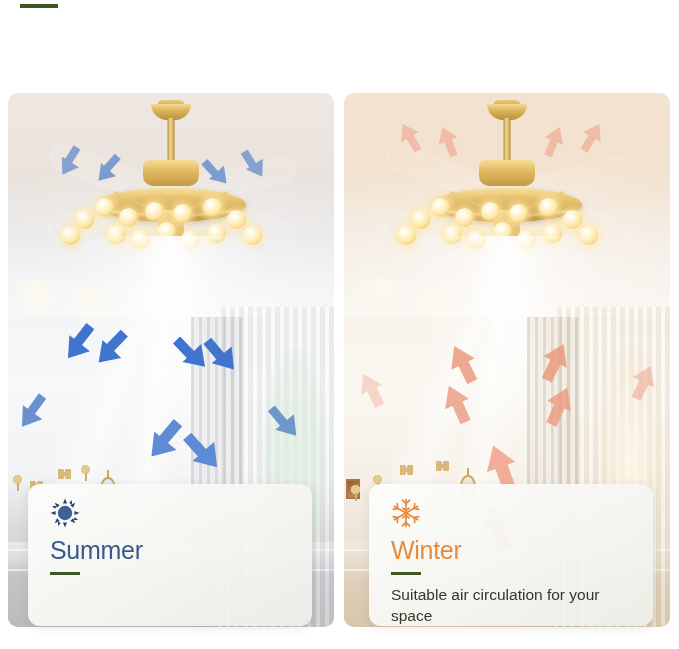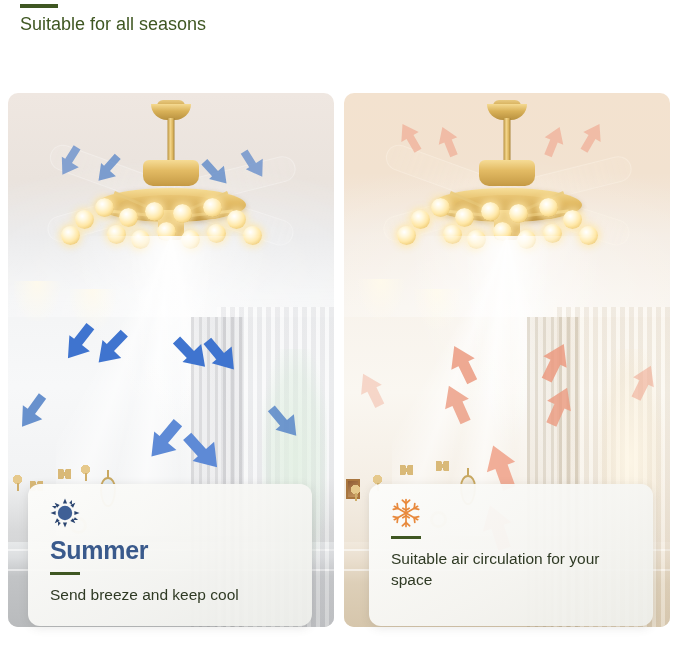--- a/index.html
+++ b/index.html
@@ -239,37 +239,36 @@
     background: linear-gradient(145deg,
       rgba(252,252,250,0.97) 0%, rgba(246,246,243,0.95) 55%, rgba(238,239,235,0.93) 100%);
     box-shadow: 0 2px 10px rgba(80,80,70,0.13);
     padding: 14px 18px 12px 22px;
   }
   .card-summer { left: 28px;  top: 484px; width: 284px; height: 142px; }
   .card-winter { left: 369px; top: 484px; width: 284px; height: 142px; }
 
   .card-icon { width: 30px; height: 30px; margin-bottom: 8px; }
   .card-heading {
-    font-size: 25px; font-weight: bold; line-height: 28px; letter-spacing: -0.3px;
+    font-size: 25px; font-weight: normal; line-height: 28px; letter-spacing: -0.3px;
   }
   .heading-summer { color: #3a5a8c; }
   .heading-winter { color: #e8893c; }
   .card-rule { width: 30px; height: 3px; background: #3f5722; margin: 8px 0 9px 0; }
   .card-text {
     font-size: 15.5px; color: #2f3a24; line-height: 21px;
   }
 </style>
 </head>
 <body>
 
 <div class="page">
 
   <div class="header">
     <div class="title-rule"></div>
-    <div class="subtitle">Suitable for all seasons</div>
   </div>
 
   <div class="panels">
 
     <div class="panel panel-summer">
       <div class="ceiling-shade"></div>
 
       <div class="downlight" style="left:6px; top:188px;"></div>
       <div class="downlight" style="left:62px; top:196px;"></div>
 
@@ -520,21 +519,20 @@
           <polygon points="4.7,4.7 9.7,7.0 7.0,9.7"></polygon>
           <polygon points="21.9,1.9 22.0,6.6 19.2,5.1"></polygon>
           <polygon points="8.1,28.1 8.0,23.4 10.8,24.9"></polygon>
           <polygon points="28.1,21.9 23.4,22.0 24.9,19.2"></polygon>
           <polygon points="1.9,8.1 6.6,8.0 5.1,10.8"></polygon>
         </g>
       </svg>
     </div>
     <div class="card-heading heading-summer">Summer</div>
     <div class="card-rule"></div>
-    <div class="card-text">Send breeze and keep cool</div>
   </div>
 
   <div class="season-card card-winter">
     <div class="card-icon">
       <svg width="30" height="30" viewBox="0 0 30 30">
         <g stroke="#e8893c" stroke-width="1.7" stroke-linecap="round" fill="none">
           <line x1="15" y1="1.5" x2="15" y2="28.5"></line>
           <line x1="3.3" y1="8.3" x2="26.7" y2="21.7"></line>
           <line x1="3.3" y1="21.7" x2="26.7" y2="8.3"></line>
           <line x1="15" y1="5.5" x2="11.3" y2="2.2"></line>
@@ -549,17 +547,18 @@
           <line x1="23.2" y1="10.3" x2="27.7" y2="11.4"></line>
           <line x1="6.8" y1="19.7" x2="6.2" y2="24.4"></line>
           <line x1="6.8" y1="19.7" x2="2.3" y2="18.6"></line>
           <line x1="15" y1="12.2" x2="11.8" y2="10.3"></line>
           <line x1="15" y1="12.2" x2="18.2" y2="10.3"></line>
           <line x1="15" y1="17.8" x2="11.8" y2="19.7"></line>
           <line x1="15" y1="17.8" x2="18.2" y2="19.7"></line>
         </g>
       </svg>
     </div>
+    <div class="card-heading heading-winter">Winter</div>
     <div class="card-rule"></div>
     <div class="card-text">Suitable air circulation for your space</div>
   </div>
 
 </div>
 
 </body></html>

